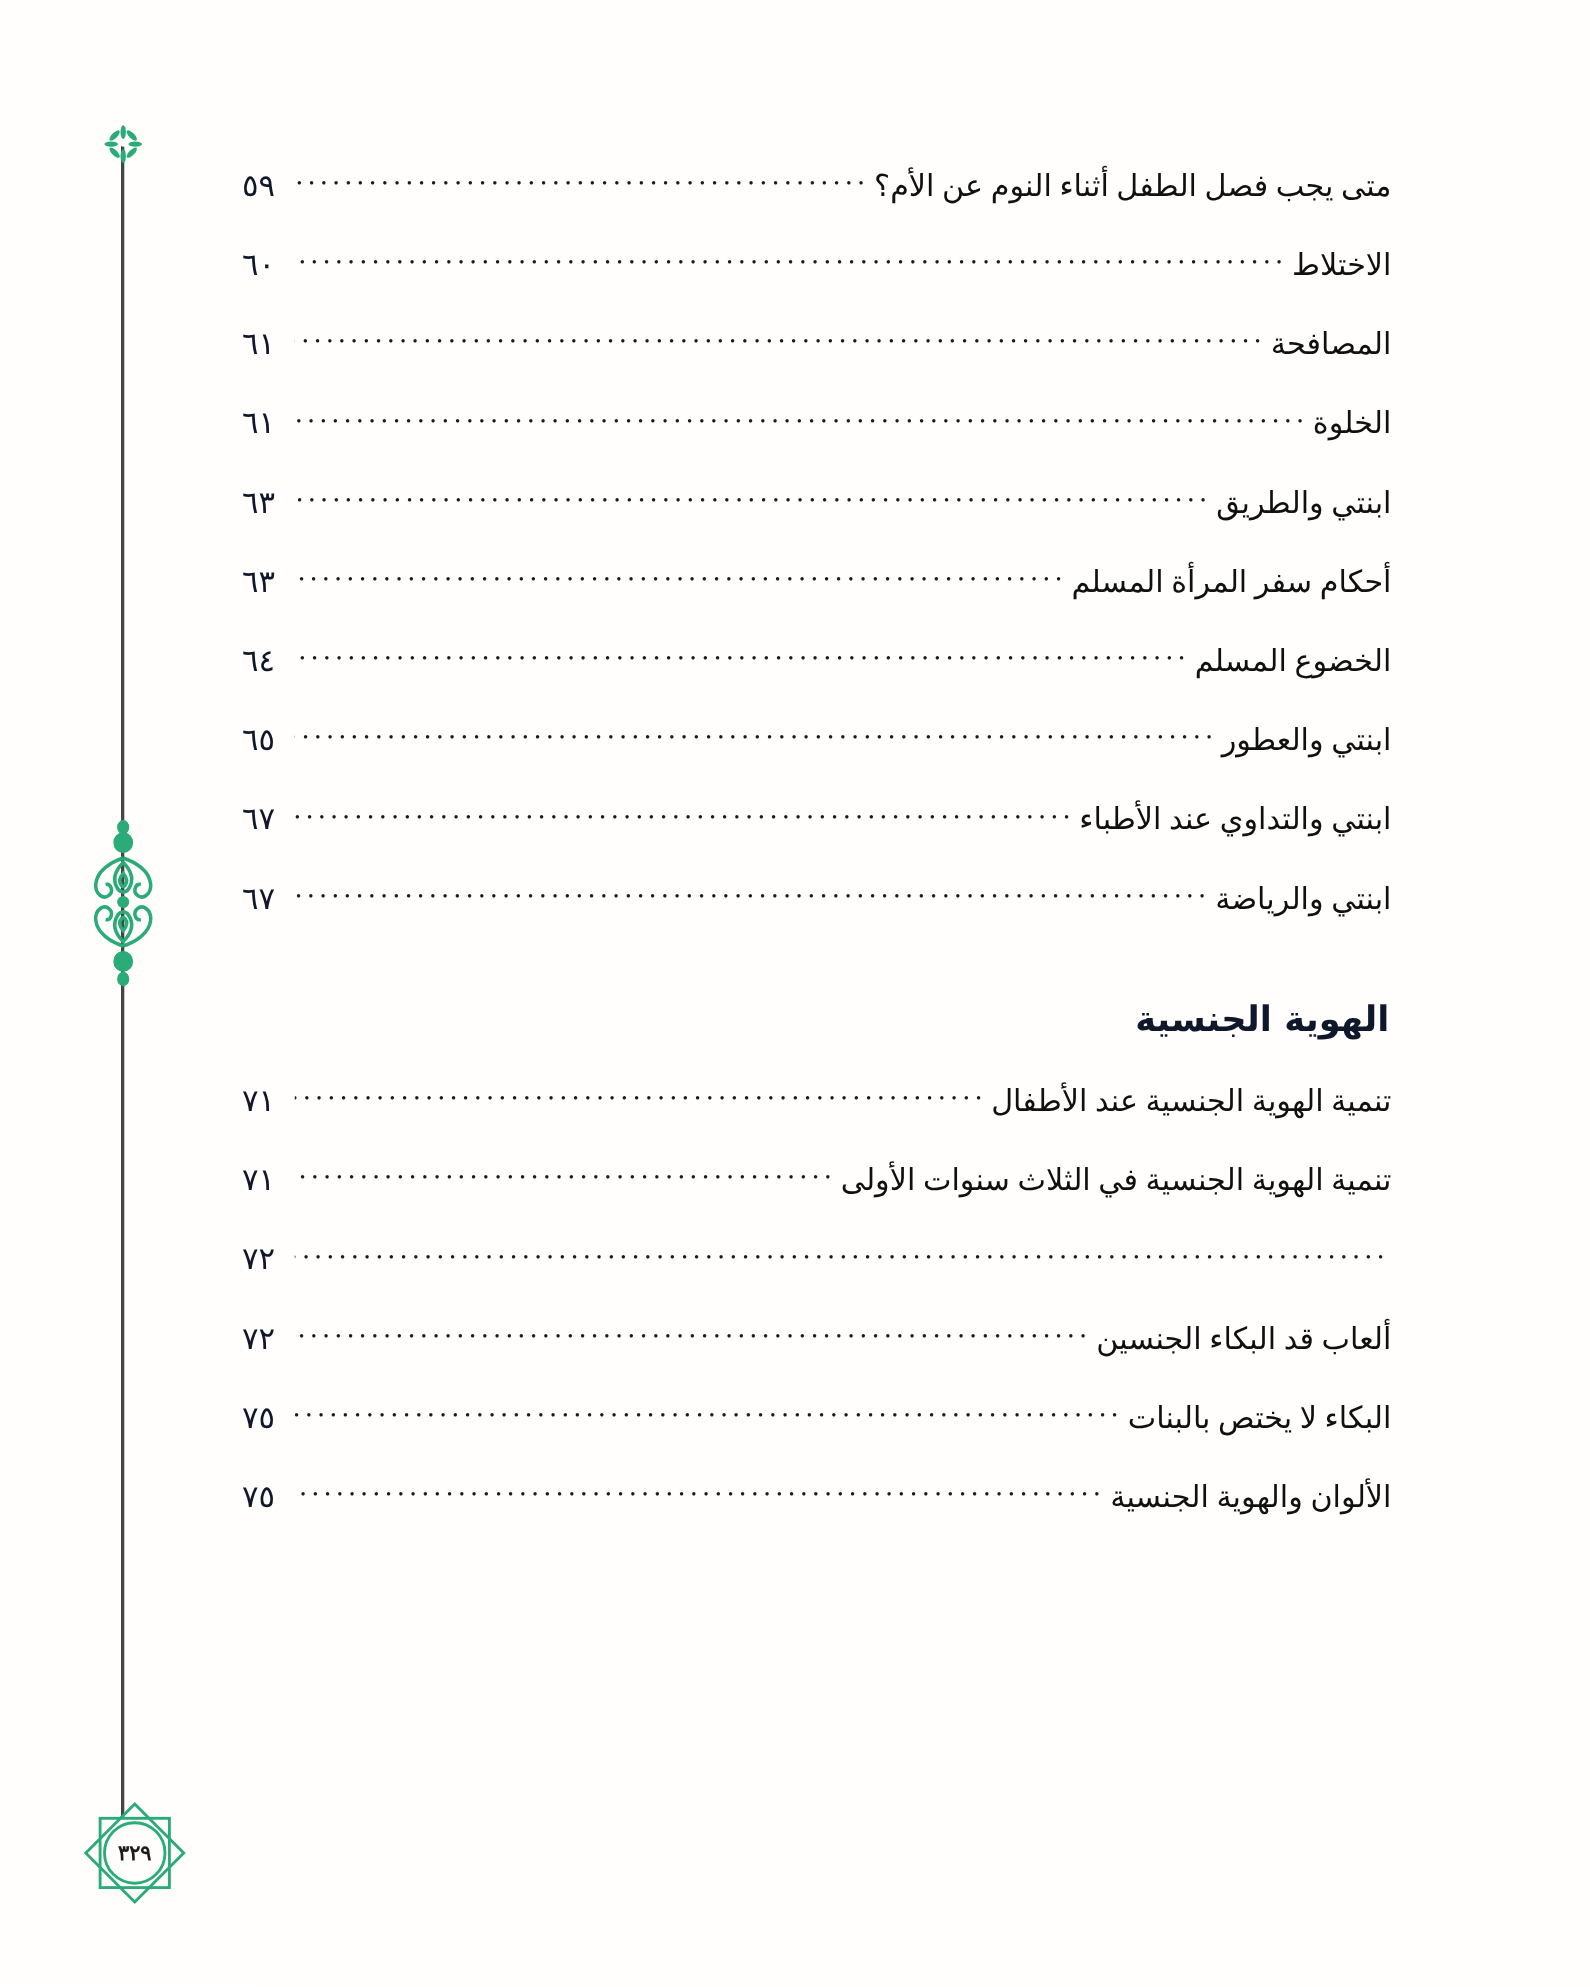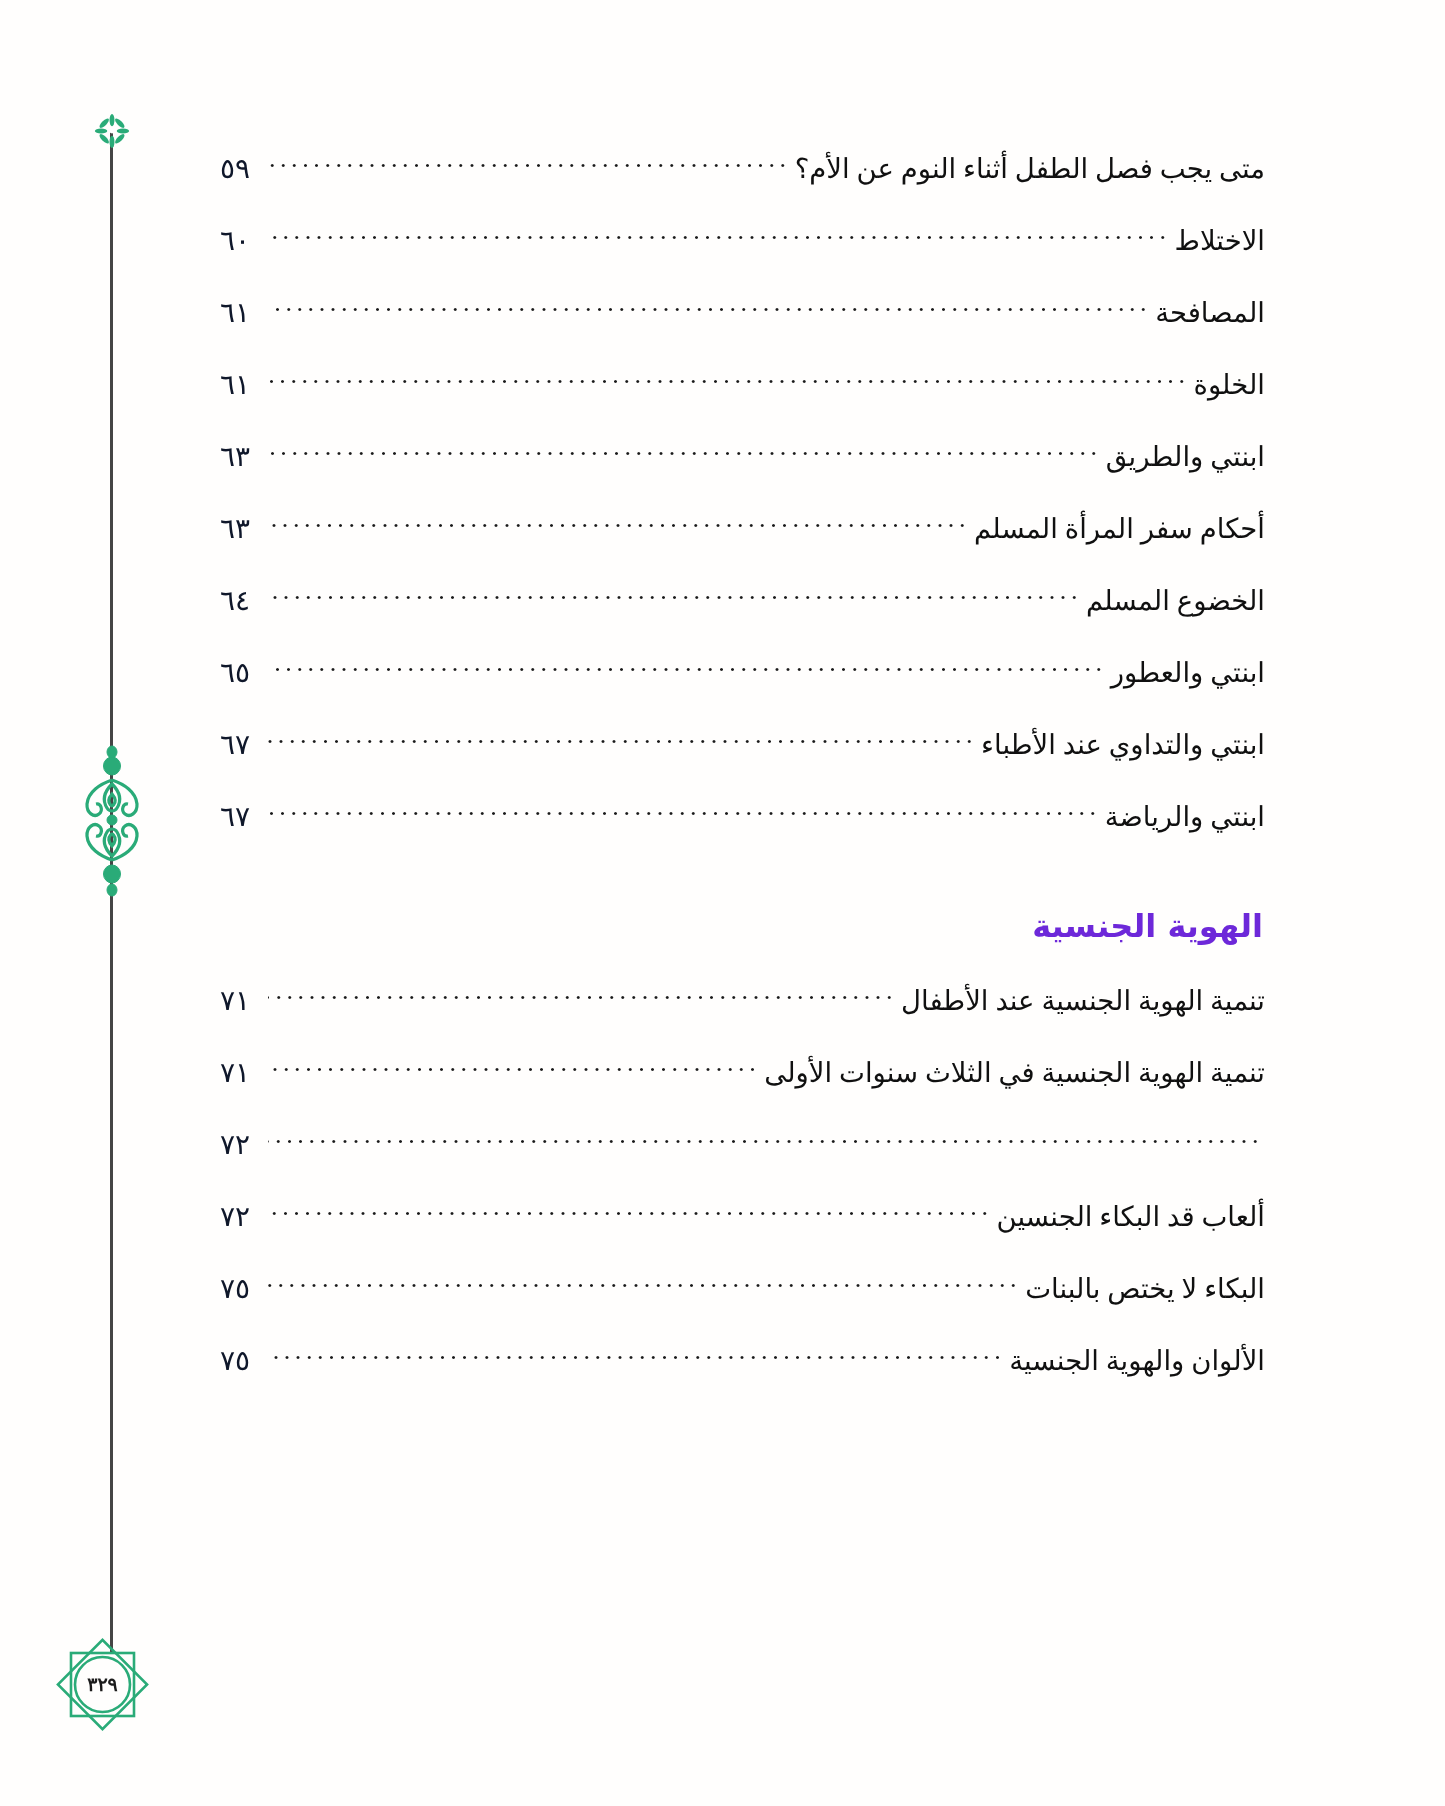--- a/index.html
+++ b/index.html
@@ -34,21 +34,21 @@
   }
   .mid-ornament {
     position: absolute;
     left: 74px;
     top: 740px;
     width: 76px;
     height: 160px;
   }
   .page-badge {
     position: absolute;
-    left: 54px;
+    left: 74px;
     top: 1636px;
     width: 97px;
     height: 97px;
   }
   .page-badge .num {
     position: absolute;
     left: 0;
     top: 0;
     width: 97px;
     height: 97px;
@@ -117,21 +117,21 @@
     height: 112px;
     display: flex;
     align-items: center;
     justify-content: flex-start;
     direction: rtl;
   }
   .section-head .label {
     font-family: "DejaVu Sans", "Liberation Sans", sans-serif;
     font-size: 32px;
     font-weight: 700;
-    color: #6d28d9;
+    color: #0f172a;
     letter-spacing: 1.5px;
     padding-right: 2px;
   }
 </style>
 </head>
 <body>
 
 <div class="page">
 
   <div class="spine-rule"></div>

